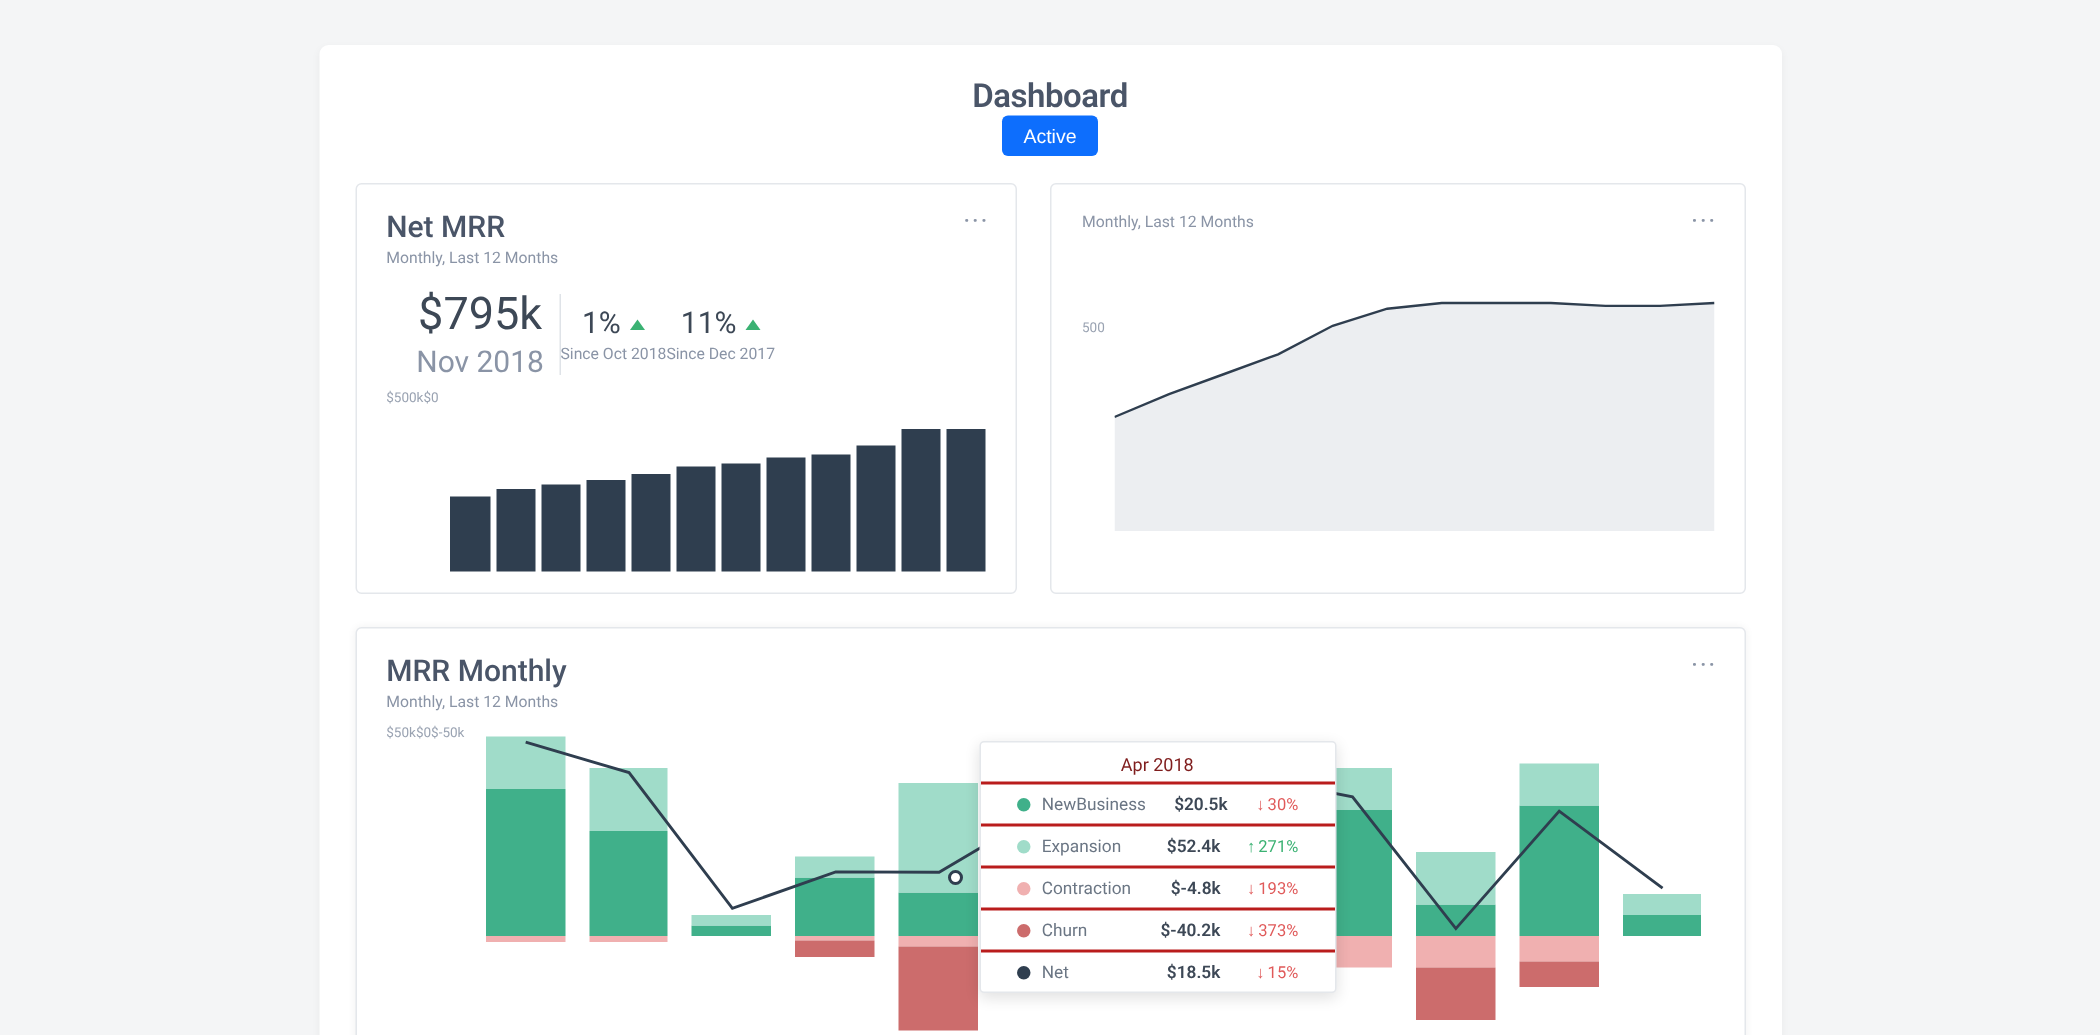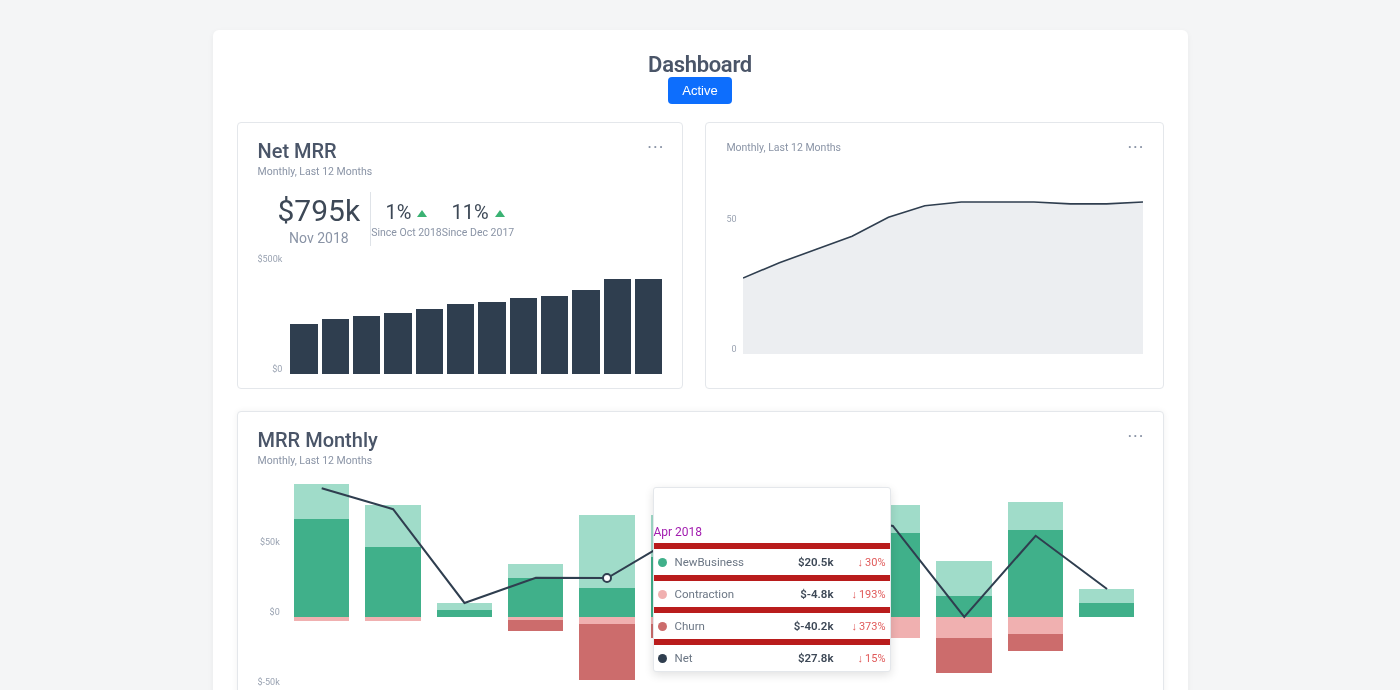--- a/index.html
+++ b/index.html
@@ -62,34 +62,34 @@
   }
 
   
   .mrr-stats {
     display: flex;
     align-items: center;
     margin-top: 14px;
   }
   .mrr-main { text-align: center; padding: 0 10px 0 20px; }
   .mrr-main .big { font-size: 30px; font-weight: 400; color: #3d4856; }
-  .mrr-main .small { font-size: 14px; color: #8a94a6; margin-top: 2px; }
+  .mrr-main .small { font-size: 20px; color: #8a94a6; margin-top: 2px; }
   .vsep { width: 1px; height: 54px; background: #dfe3e8; }
   .mrr-stat { text-align: center; }
   .mrr-stat .val { font-size: 20px; color: #3d4856; }
   .mrr-stat .lbl { font-size: 10.5px; color: #8a94a6; margin-top: 2px; }
   .caret-up {
     display: inline-block; width: 0; height: 0;
     border-left: 5px solid transparent; border-right: 5px solid transparent;
     border-bottom: 7px solid #3bb273; margin-left: 6px; vertical-align: 2px;
   }
 
   
   .ticks {
-    display: flex; flex-direction: column; justify-content: space-between;
+    display: flex; flex-direction: row; justify-content: space-between;
     font-size: 9px; color: #9aa3b2; text-align: right; padding-right: 6px;
   }
 
   
   .mrr-chart {
     display: flex; height: 120px; margin-top: 8px;
   }
   .mrr-chart .bars {
     flex: 1; display: flex; align-items: flex-end; gap: 4px; padding-left: 2px;
   }
@@ -122,23 +122,23 @@
     left: 395px; top: 10px;
     width: 238px;
     background: #fff;
     border: 1px solid #e4e7eb;
     border-radius: 3px;
     box-shadow: 0 3px 10px rgba(0,0,0,0.12);
     font-size: 11.5px;
     color: #4a5568;
     z-index: 5;
   }
-  .tooltip .tt-title { padding: 8px 0 4px 0; font-size: 12px; color: #a21caf; margin-top: 29px; }
+  .tooltip .tt-title { text-align: center; padding: 8px 0 4px 0; font-size: 12px; color: #7f1d1d; }
   .tooltip .tt-row {
-    display: flex; align-items: center; padding: 6px 4px; border-top: 6px solid #b91c1c;
+    display: flex; align-items: center; padding: 6px 24px; border-top: 2px solid #b91c1c;
   }
   .tooltip .dot {
     width: 9px; height: 9px; border-radius: 50%; margin-right: 8px; flex: 0 0 auto;
   }
   .tooltip .dot.newbiz { background: #40b08a; }
   .tooltip .dot.expand { background: #a0dcc9; }
   .tooltip .dot.contract { background: #f0b0b0; }
   .tooltip .dot.churn { background: #cc6c6c; }
   .tooltip .dot.net { background: #2f3e4f; }
   .tooltip .tt-name { flex: 1; color: #6b7684; }
@@ -310,35 +310,41 @@
         <div class="tooltip">
           <div class="tt-title">Apr 2018</div>
           <div id="tt-rows">
               <div class="tt-row">
                 <span class="dot newbiz"></span>
                 <span class="tt-name">NewBusiness</span>
                 <span class="tt-val">$20.5k</span>
                 <span class="tt-pct down arrow-down">30%</span>
               </div>
               <div class="tt-row">
+                <span class="dot expand"></span>
+                <span class="tt-name">Expansion</span>
+                <span class="tt-val">$52.4k</span>
+                <span class="tt-pct up arrow-up">271%</span>
+              </div>
+              <div class="tt-row">
                 <span class="dot contract"></span>
                 <span class="tt-name">Contraction</span>
                 <span class="tt-val">$-4.8k</span>
                 <span class="tt-pct down arrow-down">193%</span>
               </div>
               <div class="tt-row">
                 <span class="dot churn"></span>
                 <span class="tt-name">Churn</span>
                 <span class="tt-val">$-40.2k</span>
                 <span class="tt-pct down arrow-down">373%</span>
               </div>
               <div class="tt-row">
                 <span class="dot net"></span>
                 <span class="tt-name">Net</span>
-                <span class="tt-val">$27.8k</span>
+                <span class="tt-val">$18.5k</span>
                 <span class="tt-pct down arrow-down">15%</span>
               </div>
             </div>
         </div>
       </div>
     </div>
 
   </div>
 </div>
 

